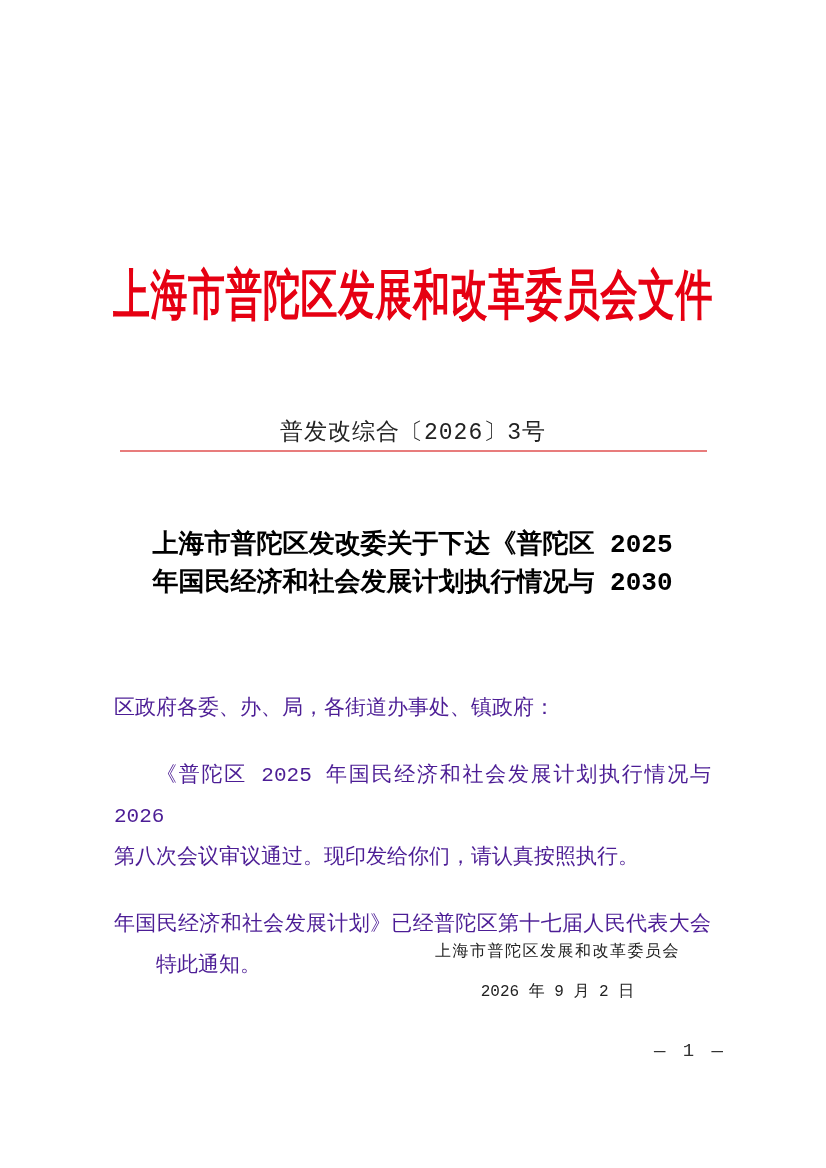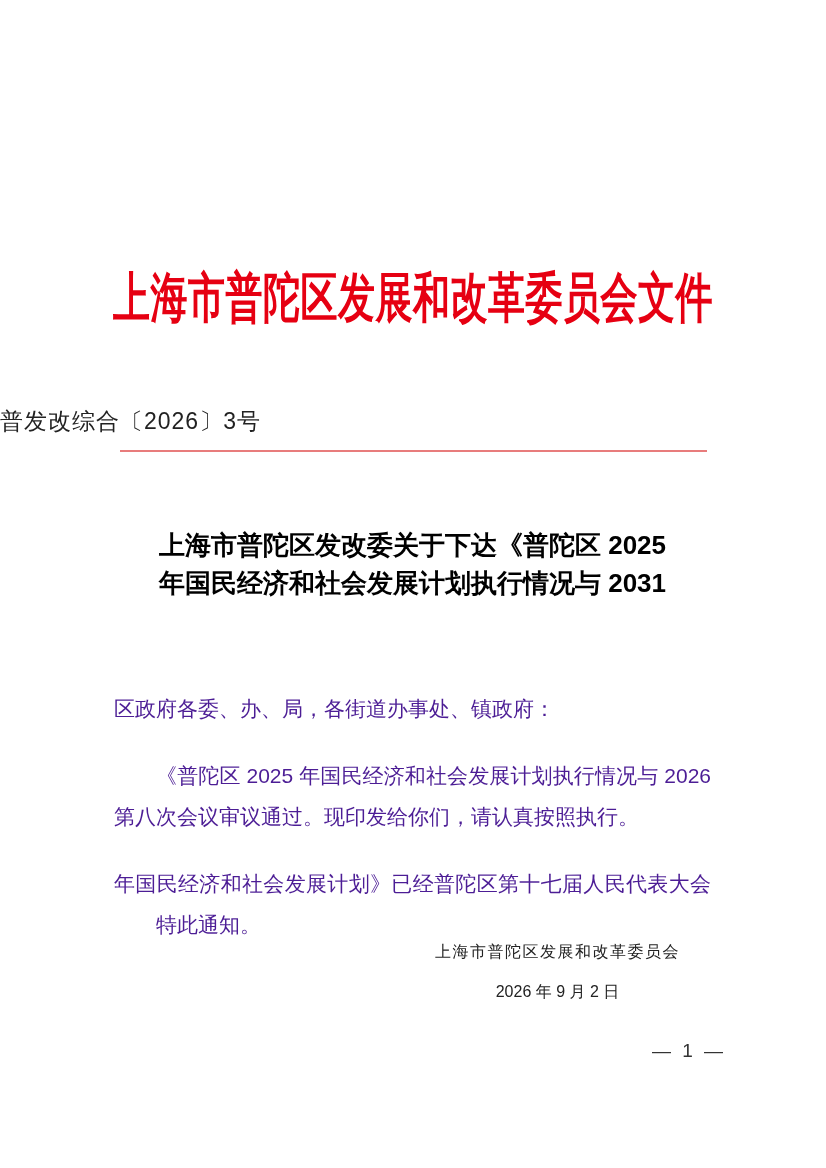--- a/index.html
+++ b/index.html
@@ -3,21 +3,21 @@
 <meta charset="utf-8">
 <style>
   html, body { margin: 0; padding: 0; background: #ffffff; }
   .page {
     position: relative;
     width: 826px;
     height: 1168px;
     margin: 0 auto;
     background: #ffffff;
     overflow: hidden;
-    font-family: Liberation Sans, sans-serif;
+    font-family: Liberation Mono, monospace;
     color: #1a1a1a;
   }
 
   
   .red-title {
     position: absolute;
     top: 271px;
     left: 0;
     right: 0;
     text-align: center;
@@ -27,24 +27,24 @@
     line-height: 38px;
     color: #e60012;
     transform: scaleY(1.45);
     transform-origin: top center;
     white-space: nowrap;
   }
 
   
   .doc-number {
     position: absolute;
-    top: 408px;
+    top: 420px;
     left: 0;
     right: 0;
-    text-align: left;
+    text-align: center;
     font-size: 23px;
     line-height: 26px;
     color: #222222;
     letter-spacing: 1px;
   }
 
   
   .red-rule {
     position: absolute;
     top: 450px;
@@ -115,21 +115,21 @@
 <div class="page">
 
   <div class="red-title">上海市普陀区发展和改革委员会文件</div>
 
   <div class="doc-number">普发改综合〔2026〕3号</div>
 
   <div class="red-rule"></div>
 
   <div class="doc-title">
     <div class="t-line">上海市普陀区发改委关于下达《普陀区 2025</div>
-    <div class="t-line">年国民经济和社会发展计划执行情况与 2031</div>
+    <div class="t-line">年国民经济和社会发展计划执行情况与 2030</div>
   </div>
 
   <div class="body-text">
     <div class="b-line">区政府各委、办、局，各街道办事处、镇政府：</div>
     <div class="b-line b-indent b-justify">《普陀区 2025 年国民经济和社会发展计划执行情况与 2026</div>
     <div class="b-line">第八次会议审议通过。现印发给你们，请认真按照执行。</div>
     <div class="b-line b-justify">年国民经济和社会发展计划》已经普陀区第十七届人民代表大会</div>
     <div class="b-line b-indent">特此通知。</div>
   </div>
 

